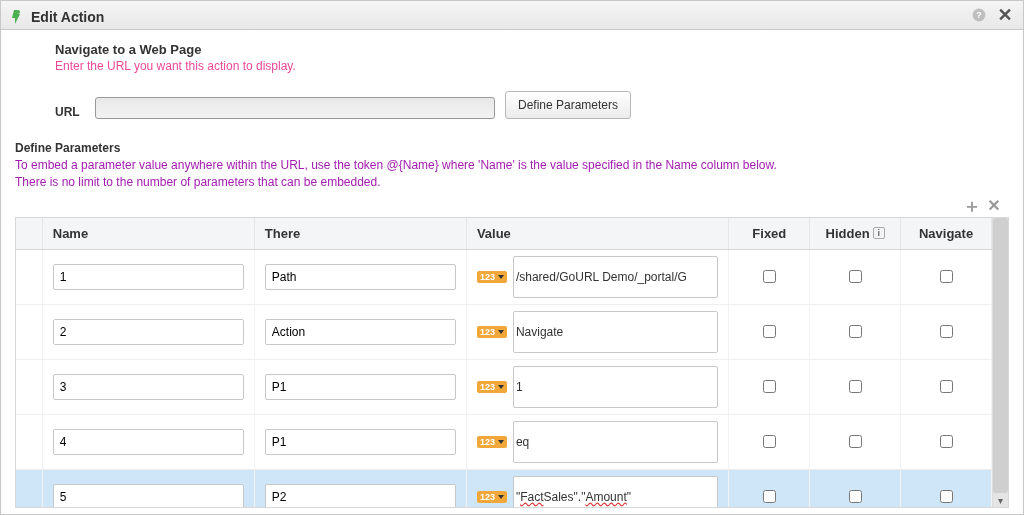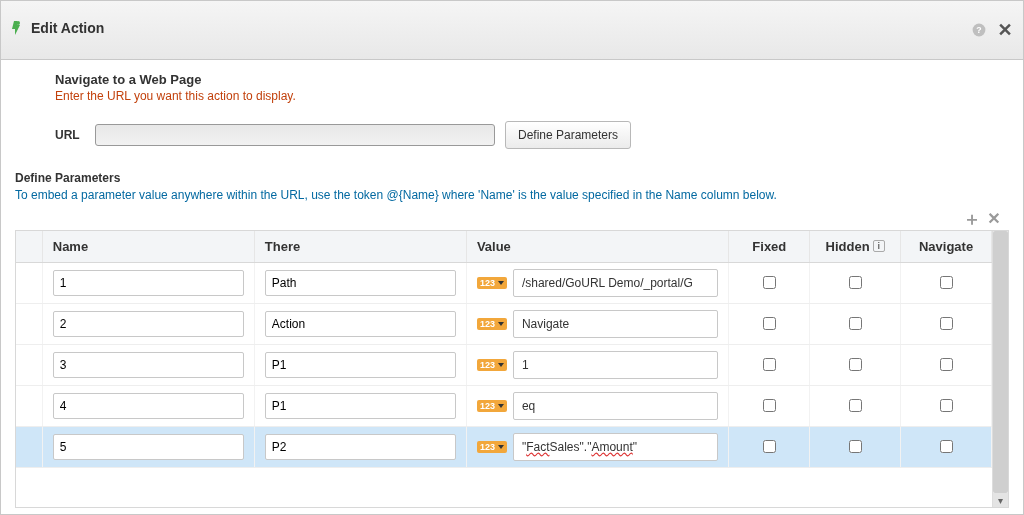--- a/index.html
+++ b/index.html
@@ -11,24 +11,24 @@
     color: #333;
     background: #fff;
     overflow: hidden;
   }
   .dialog {
     width: 1024px; height: 515px;
     border: 1px solid #c8c8c8;
     display: flex; flex-direction: column;
   }
   .titlebar {
-    display: flex; align-items: flex-start;
+    display: flex; align-items: flex-end;
     background: linear-gradient(#f5f5f5,#e8e8e8);
     border-bottom: 1px solid #c8c8c8;
-    padding: 19px 8px;
+    padding: 4px 8px;
   }
   .titlebar .icon-run {
     width: 16px; height: 16px; margin-right: 6px;
   }
   .titlebar .title {
     font-weight: bold; font-size: 14px; color: #333;
     flex: 0 0 auto;
   }
   .titlebar .spacer { flex: 1; }
   .titlebar .help-icon, .titlebar .close-x {
@@ -38,41 +38,41 @@
     font-size: 16px; font-weight: bold;
   }
   .titlebar .close-x { color: #555; font-size: 18px; }
   .body {
     flex: 1; padding: 12px 14px 6px 14px;
     display: flex; flex-direction: column;
     overflow: hidden;
   }
   .nav-block { margin-left: 40px; margin-bottom: 18px; }
   .nav-block .heading { font-weight: bold; font-size: 13px; }
-  .nav-block .sub { color: #c2410c; margin-top: 2px; }
+  .nav-block .sub { color: #ec4899; margin-top: 2px; }
   .url-row {
-    display: flex; align-items: center;
+    display: flex; align-items: flex-end;
     margin-left: 40px; margin-bottom: 22px;
   }
   .url-row .lbl { font-weight: bold; width: 40px; }
   .url-row .url-input {
     width: 400px; height: 22px;
     border: 1px solid #999; border-radius: 3px;
     background: linear-gradient(#e8e8e8,#f2f2f2);
     padding: 2px 4px;
   }
   .url-row .def-btn {
     margin-left: 10px;
     height: 28px; padding: 0 12px;
     border: 1px solid #b8b8b8; border-radius: 3px;
     background: linear-gradient(#ffffff,#ebebeb);
     cursor: pointer; font-size: 12px; color: #333;
   }
   .params-head { font-weight: bold; margin-bottom: 2px; }
-  .params-help { color: #0369a1; line-height: 1.4; }
+  .params-help { color: #a21caf; line-height: 1.4; }
   .params-toolbar {
     display: flex; justify-content: flex-end; align-items: center;
     gap: 4px; margin: 6px 6px 0 0;
   }
   .params-toolbar .tb-btn {
     width: 18px; height: 18px;
     display: flex; align-items: center; justify-content: center;
     color: #9a9a9a; font-weight: bold; cursor: pointer;
   }
   .grid-wrap {
@@ -124,23 +124,23 @@
     position: relative; cursor: pointer;
   }
   .type-badge::after {
     content: ""; display: inline-block;
     margin-left: 3px;
     border-top: 4px solid #333;
     border-left: 3px solid transparent;
     border-right: 3px solid transparent;
   }
   .val-text {
-    flex: 1; height: 28px;
+    flex: 1; height: 42px;
     border: 1px solid #c8c8c8; border-radius: 2px;
-    padding: 2px 8px; font-size: 12px; background: #fff;
+    padding: 2px 2px; font-size: 12px; background: #fff;
     display: flex; align-items: center; white-space: nowrap; overflow: hidden;
   }
   .squiggle {
     text-decoration: underline wavy #d33;
     text-decoration-skip-ink: none;
   }
   .hidden-head { display: inline-flex; align-items: center; gap: 3px; justify-content: center; }
   .info-i {
     display: inline-flex; width: 12px; height: 12px;
     border: 1px solid #aaa; border-radius: 2px;
@@ -211,20 +211,21 @@
     </div>
 
     <div class="url-row">
       <span class="lbl">URL</span>
       <input class="url-input" type="text" value="" style="">
       <button class="def-btn">Define Parameters</button>
     </div>
 
     <div class="params-head">Define Parameters</div>
     <div class="params-help">To embed a parameter value anywhere within the URL, use the token @{Name} where 'Name' is the value specified in the Name column below.</div>
+    <div class="params-help">There is no limit to the number of parameters that can be embedded.</div>
 
     <div class="params-toolbar">
       <span class="tb-btn" style="font-size:18px;">＋</span>
       <span class="tb-btn" style="font-size:16px;">✕</span>
     </div>
 
     <div class="grid-wrap">
       <div class="grid-inner">
         <table class="grid">
           <thead>

